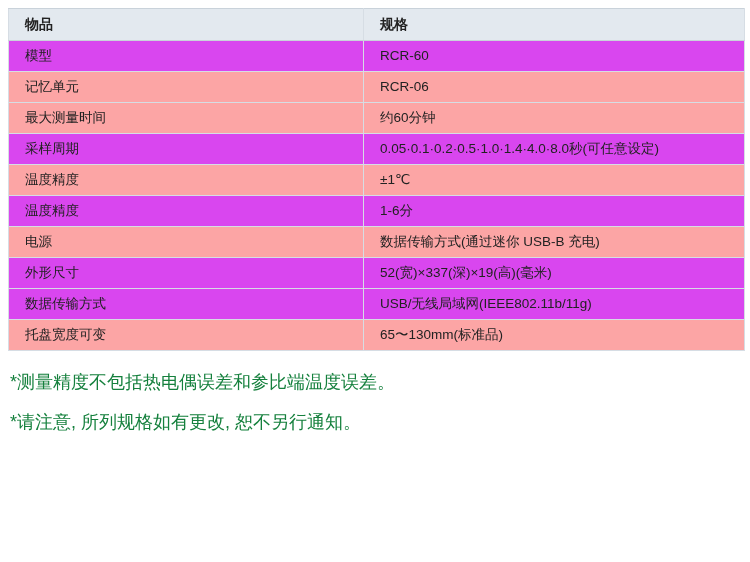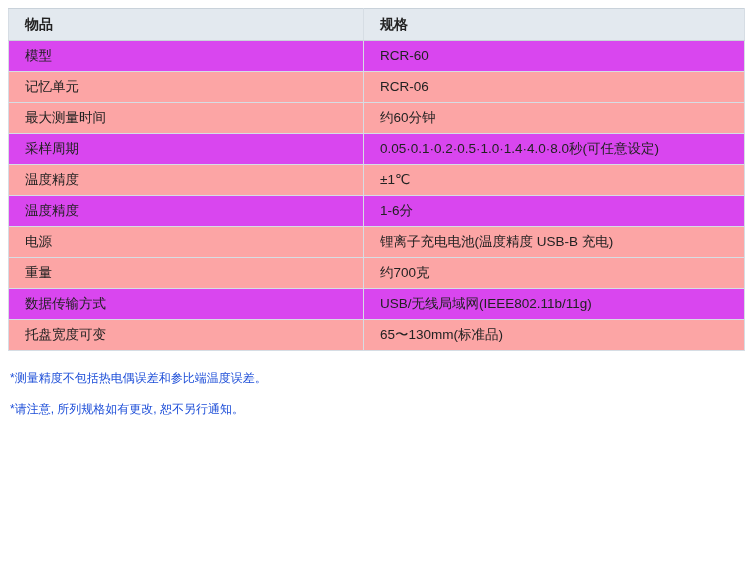--- a/index.html
+++ b/index.html
@@ -58,23 +58,23 @@
   }
   table.spec tbody td.value {
     color: #222;
   }
   .notes {
     margin: 18px 0 0 10px;
     width: 730px;
   }
   .notes p {
     margin: 0 0 13px 0;
-    font-size: 12px;
+    font-size: 18px;
     line-height: 1.5;
-    color: #1d4ed8;
+    color: #15803d;
   }
 </style>
 </head>
 <body>
 
 <div class="page">
 
   <table class="spec">
     <colgroup>
         <col class="c1">
@@ -106,25 +106,25 @@
       <tr class="even">
         <td class="item">温度精度</td>
         <td class="value">±1℃</td>
       </tr>
       <tr class="odd">
         <td class="item">温度精度</td>
         <td class="value">1-6分</td>
       </tr>
       <tr class="even">
         <td class="item">电源</td>
-        <td class="value">锂离子充电电池(温度精度 USB-B 充电)</td>
+        <td class="value">数据传输方式(通过迷你 USB-B 充电)</td>
       </tr>
-      <tr class="even">
-        <td class="item">重量</td>
-        <td class="value">约700克</td>
+      <tr class="odd">
+        <td class="item">外形尺寸</td>
+        <td class="value">52(宽)×337(深)×19(高)(毫米)</td>
       </tr>
       <tr class="odd">
         <td class="item">数据传输方式</td>
         <td class="value">USB/无线局域网(IEEE802.11b/11g)</td>
       </tr>
       <tr class="even">
         <td class="item">托盘宽度可变</td>
         <td class="value">65〜130mm(标准品)</td>
       </tr>
     </tbody>

